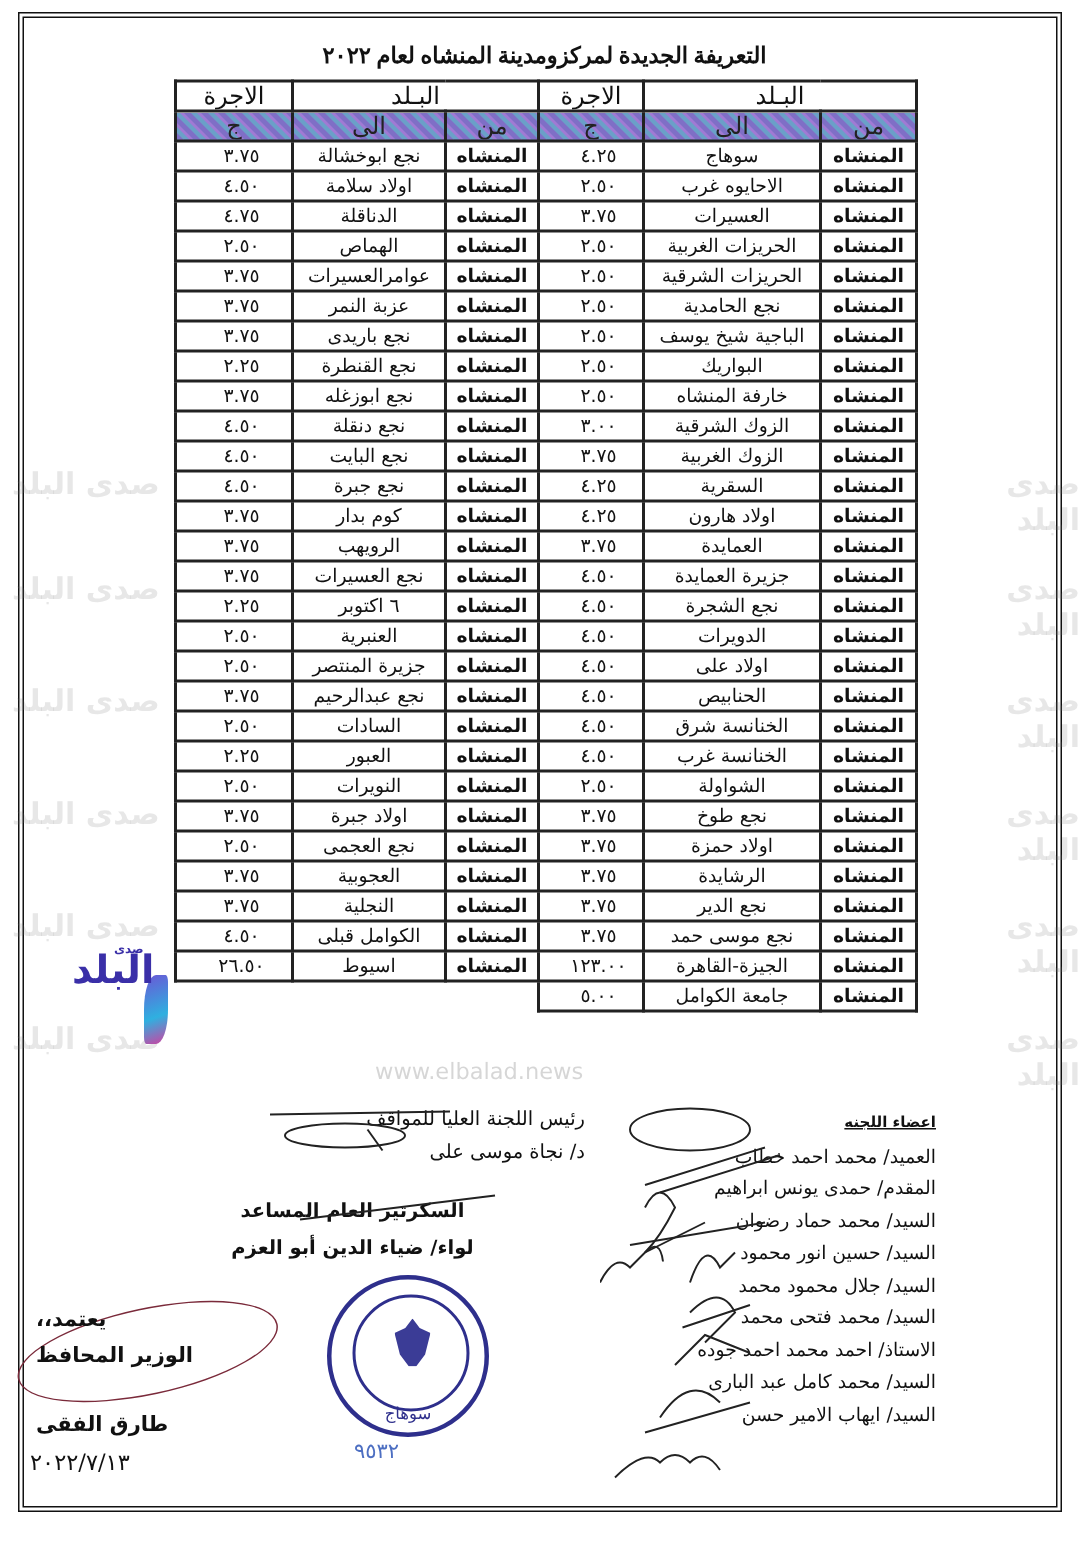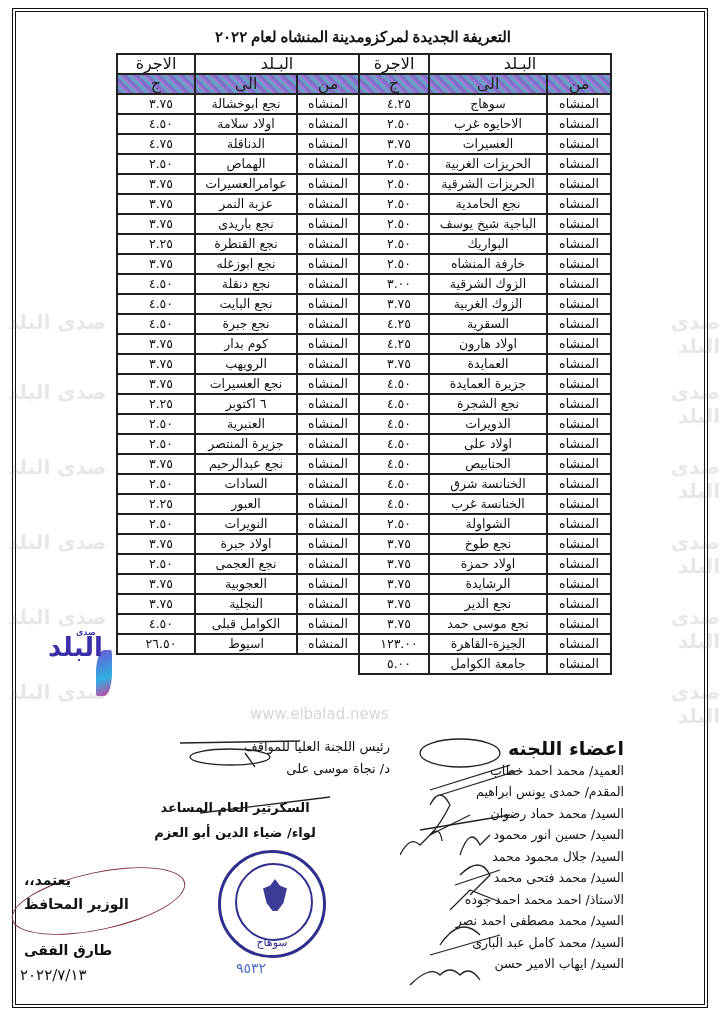--- a/index.html
+++ b/index.html
@@ -21,41 +21,41 @@
   }
   table.tariff td, table.tariff th {
     border: 2px solid #222; height: 18px; padding: 0 4px; font-size: 12.5px;
     text-align: center; white-space: nowrap; overflow: hidden; line-height: 18px;
   }
   table.tariff th { font-weight: normal; font-size: 16px; margin-left: 20px; }
   table.tariff tr.sub th {
     background: repeating-linear-gradient(45deg, #7f6fc6 0 3px, #6aa0c8 3px 6px, #a07ad4 6px 8px);
     color: #222; height: 16px;
   }
-  td.from { text-align: right; }
+  td.from { text-align: right; font-weight: bold; }
   td.fare { text-align: right; padding-left: 14px !important; font-family: "DejaVu Sans", sans-serif; }
   .watermark {
     position: absolute; color: rgba(120,120,120,0.18); font-size: 20px; font-weight: bold;
     direction: rtl; pointer-events: none;
   }
   .logo {
     position: absolute; left: 48px; top: 632px; font-size: 26px; font-weight: bold; color: #3a2fa8;
     direction: rtl;
     text-align: center;
   }
   .logo small { font-size: 8px; color: #3a2fa8; position: absolute; top: -4px; left: 28px; }
   .logo-swoosh {
     position: absolute; left: 96px; top: 650px; width: 16px; height: 46px;
     border-radius: 50% 10% 50% 10%; background: linear-gradient(160deg,#6a58d6,#2fb0e0 60%,#d040a0);
   }
   .website { position: absolute; left: 250px; top: 705px; color: rgba(120,120,120,0.3); font-size: 15px; text-align: right; }
   .committee {
     position: absolute; right: 96px; top: 738px; direction: rtl; text-align: right; font-size: 12.5px; line-height: 21.5px;
   }
-  .committee .head { font-weight: bold; font-size: 19px; }
+  .committee .head { font-weight: bold; text-decoration: underline; font-size: 10px; }
   .chair { position: absolute; left: 180px; top: 736px; width: 210px; text-align: right; direction: rtl; font-size: 13px; line-height: 22px; }
   .secretary { position: absolute; left: 120px; top: 795px; width: 230px; text-align: center; direction: rtl; font-size: 13px; font-weight: bold; line-height: 25px; }
   .governor { position: absolute; left: 24px; top: 868px; width: 110px; text-align: left; direction: rtl; font-size: 14px; font-weight: bold; line-height: 24px; }
   .date { position: absolute; left: 20px; top: 966px; font-size: 15px; font-family: "DejaVu Serif", serif; letter-spacing: 1px; direction: rtl; }
   .gov-ellipse { position: absolute; left: 10px; top: 872px; width: 175px; height: 56px; border: 1.5px solid #7a2a3a; border-radius: 50%; transform: rotate(-12deg); }
   .seal {
     position: absolute; left: 218px; top: 850px; width: 108px; height: 108px; border-radius: 50%;
     border: 3px solid #2e2f8c; box-sizing: border-box;
   }
   .seal-inner { position: absolute; left: 14px; top: 10px; width: 74px; height: 74px; border-radius: 50%; border: 2px solid #2e2f8c; }
@@ -364,21 +364,20 @@
 
 <div class="committee">
   <div class="head">اعضاء اللجنه</div>
   <div>العميد/ محمد احمد خطاب</div>
   <div>المقدم/ حمدى يونس ابراهيم</div>
   <div>السيد/ محمد حماد رضوان</div>
   <div>السيد/ حسين انور محمود</div>
   <div>السيد/ جلال محمود محمد</div>
   <div>السيد/ محمد فتحى محمد</div>
   <div>الاستاذ/ احمد محمد احمد جوده</div>
-  <div>السيد/ محمد مصطفى احمد نصر</div>
   <div>السيد/ محمد كامل عبد البارى</div>
   <div>السيد/ ايهاب الامير حسن</div>
 </div>
 
 <svg class="sig" style="left:400px;top:735px" width="180" height="260" viewBox="0 0 180 260">
   <g fill="none" stroke="#222" stroke-width="1.3">
     <ellipse cx="60" cy="18" rx="40" ry="14"></ellipse>
     <path d="M30 55 L110 30 M40 60 L120 35"></path>
     <path d="M30 70 q10 -20 20 0 q-10 20 -20 30 l40 -20"></path>
     <path d="M20 95 L110 80"></path>

